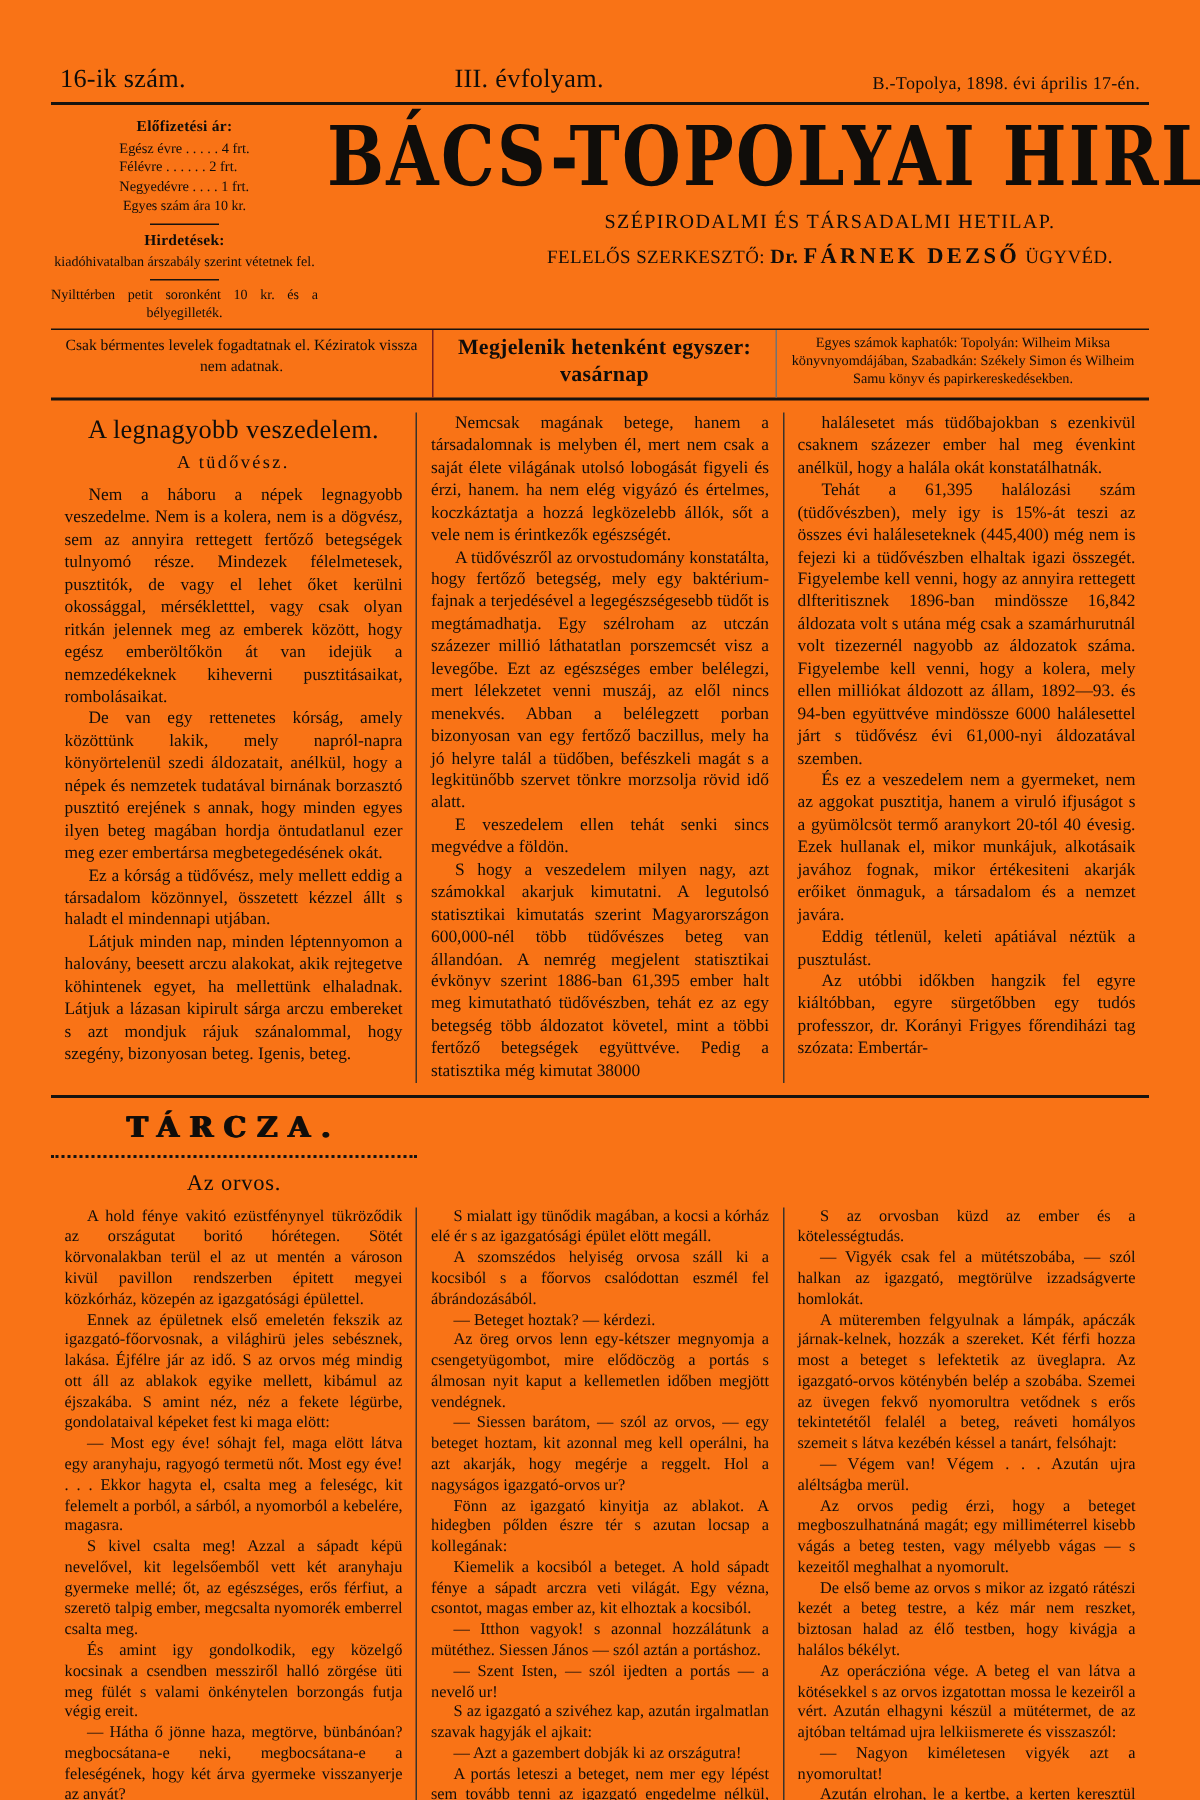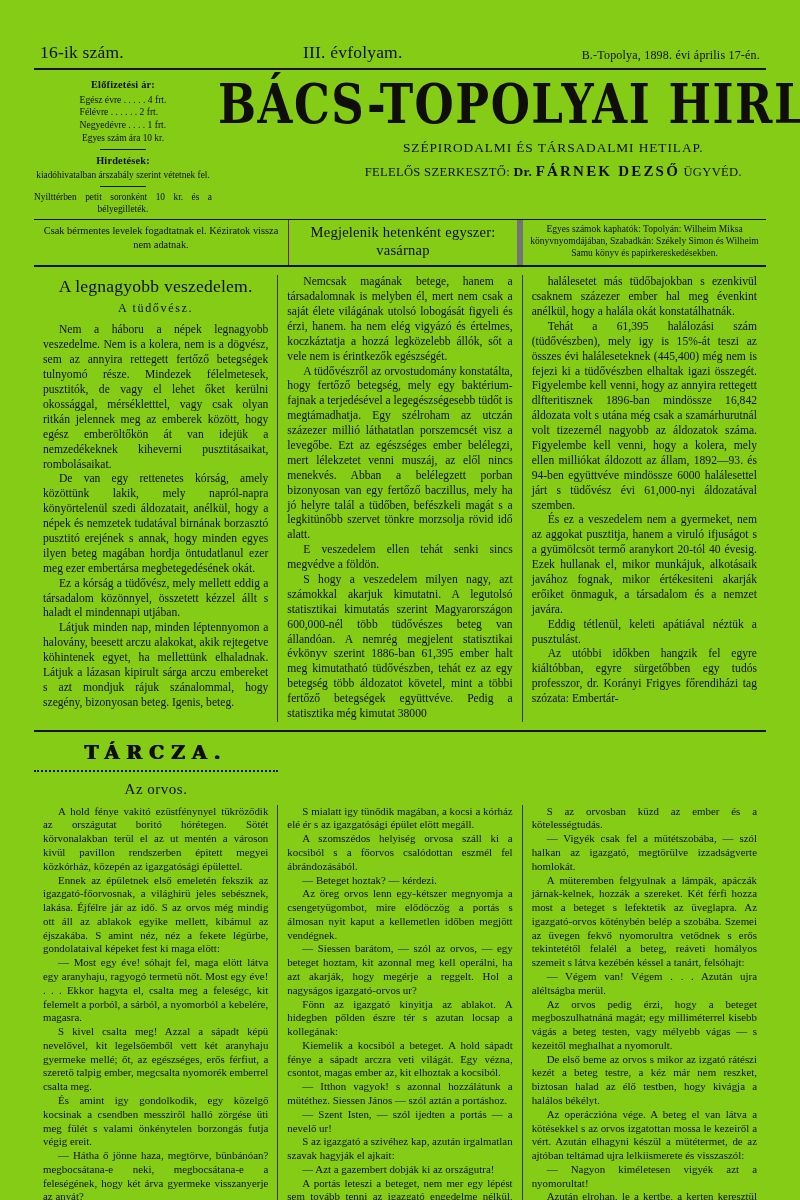--- a/index.html
+++ b/index.html
@@ -15,21 +15,21 @@
     color: #100d0a;
     overflow: hidden;
     position: relative;
   }
   .page {
     position: relative;
     width: 800px;
     height: 1200px;
     box-sizing: border-box;
     padding: 42px 34px 10px 34px;
-    background: #84cc16;
+    background: #f97316;
   }
 
   
   .topline {
     display: flex;
     align-items: flex-end;
     justify-content: space-between;
     font-size: 17px;
     letter-spacing: .2px;
     padding: 0 6px 5px 6px;
@@ -127,24 +127,24 @@
     font-size: 10.4px;
     line-height: 1.3;
   }
   .notice > div {
     padding: 4px 6px 5px 6px;
     text-align: center;
   }
   .notice .n1 { flex: 0 0 242px; border-right: 1px solid #7f1d1d; }
   .notice .n2 {
     flex: 0 0 216px;
-    border-right: 6px solid #737373;
+    border-right: 1px solid #737373;
     font-size: 14.6px;
     line-height: 1.22;
-    font-weight: normal;
+    font-weight: bold;
     letter-spacing: .2px;
   }
   .notice .n3 { flex: 1 1 auto; font-size: 9.5px; line-height: 1.26; }
 
   
   .cols {
     display: flex;
     padding-top: 8px;
   }
   .col {

